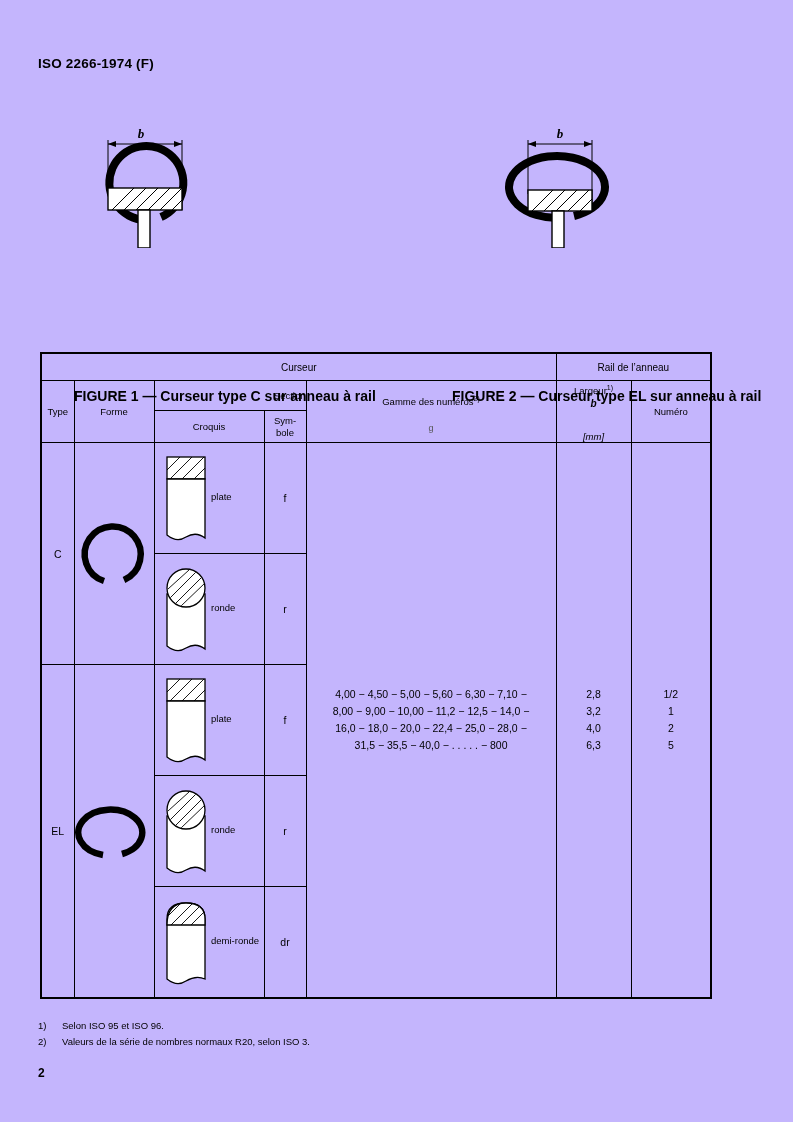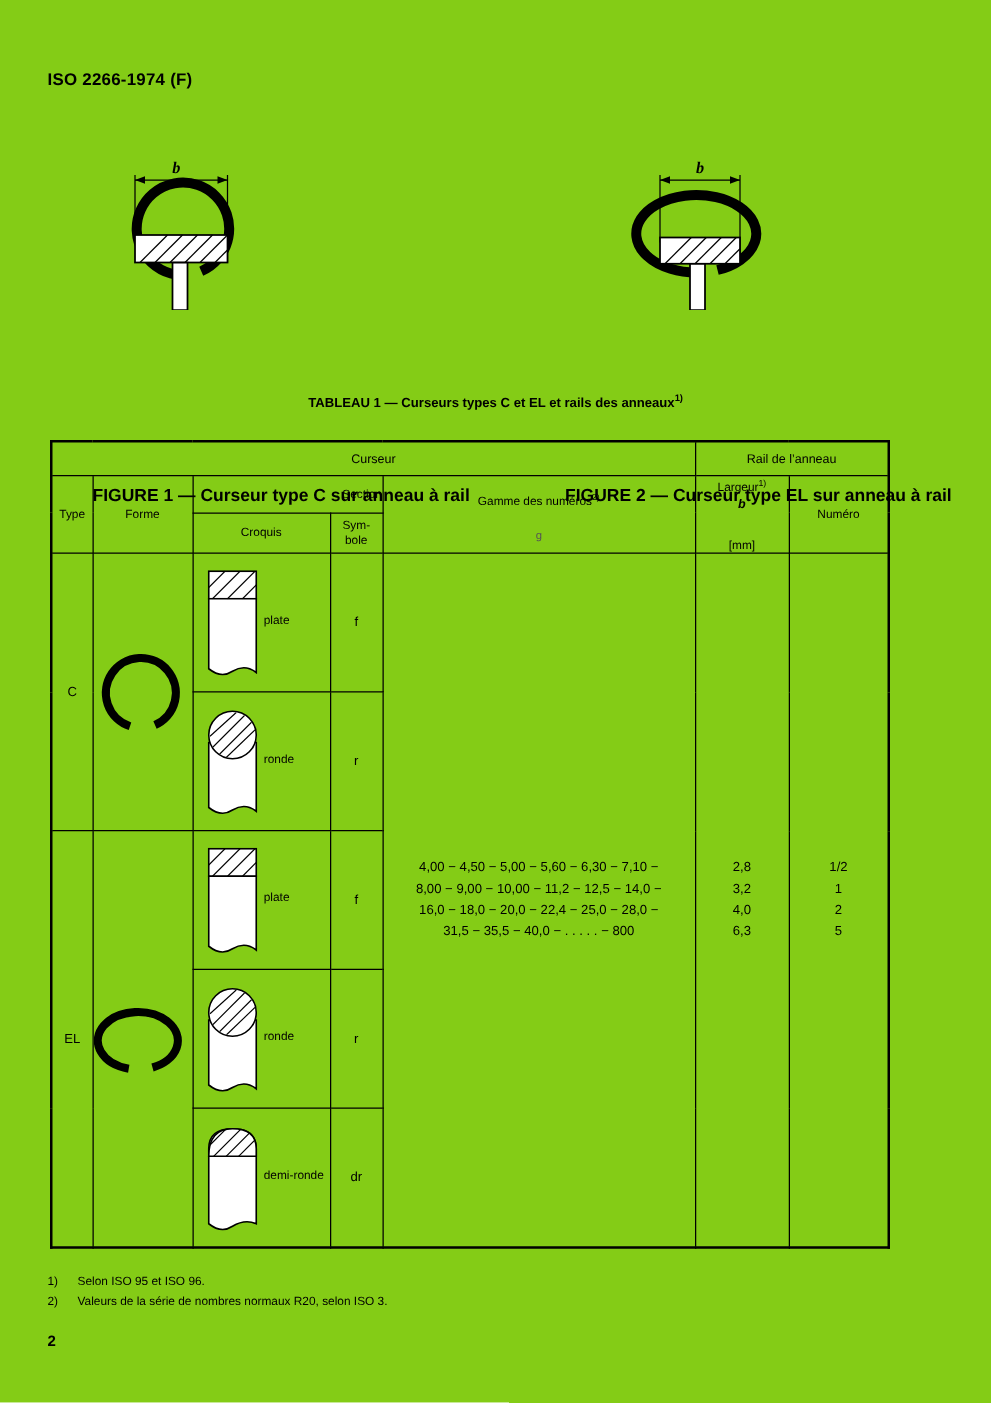--- a/index.html
+++ b/index.html
@@ -8,21 +8,21 @@
     background: #ffffff;
   }
   body {
     font-family: "Liberation Sans", sans-serif;
     color: #000000;
   }
   .page {
     position: relative;
     width: 793px;
     height: 1122px;
-    background: #84cc16;
+    background: #c4b5fd;
     overflow: hidden;
   }
 
   
   .doc-header {
     position: absolute;
     left: 38px;
     top: 56px;
     font-size: 13.5px;
     font-weight: bold;
@@ -244,23 +244,20 @@
           </g>
         </g>
         <text x="120" y="20" font-family="Liberation Serif, serif" font-size="13" font-style="italic" font-weight="bold" text-anchor="middle">b</text>
       </svg>
     </div>
 
     <div class="fig-caption fig-caption-1">FIGURE 1 — Curseur type C sur anneau à rail</div>
     <div class="fig-caption fig-caption-2">FIGURE 2 — Curseur type EL sur anneau à rail</div>
   </div>
 
-  <div class="table-title">
-    <span>TABLEAU 1 — Curseurs types C et EL et rails des anneaux</span><sup>1)</sup>
-  </div>
 
   <div class="tbl-wrap">
     <table class="main">
       <colgroup>
         <col style="width:33px">
         <col style="width:80px">
         <col style="width:110px">
         <col style="width:42px">
         <col style="width:250px">
         <col style="width:75px">
@@ -281,21 +278,21 @@
           <div style="line-height:15px;">
             <span>Gamme des numéros</span><sup>2)</sup>
           </div>
           <div class="gamme-g" style="margin-top:14px;">g</div>
         </td>
         <td class="hdr-sub" rowspan="2">
           <div style="line-height:14px;">
             <span>Largeur</span><sup>1)</sup>
           </div>
           <div class="unit-b">b</div>
-          <div class="unit-mm" style="margin-top:22px;">[mm]</div>
+          <div class="unit-mm" style="margin-top:22px;font-style:italic;">[mm]</div>
         </td>
         <td class="hdr-sub" rowspan="2">Numéro</td>
       </tr>
       <tr>
         <td class="hdr-sub" style="height:26px;">Croquis</td>
         <td class="hdr-sub" style="white-space:pre-line; line-height:12px;text-align:center;">Sym-
 bole</td>
       </tr>
 
       <tr>

